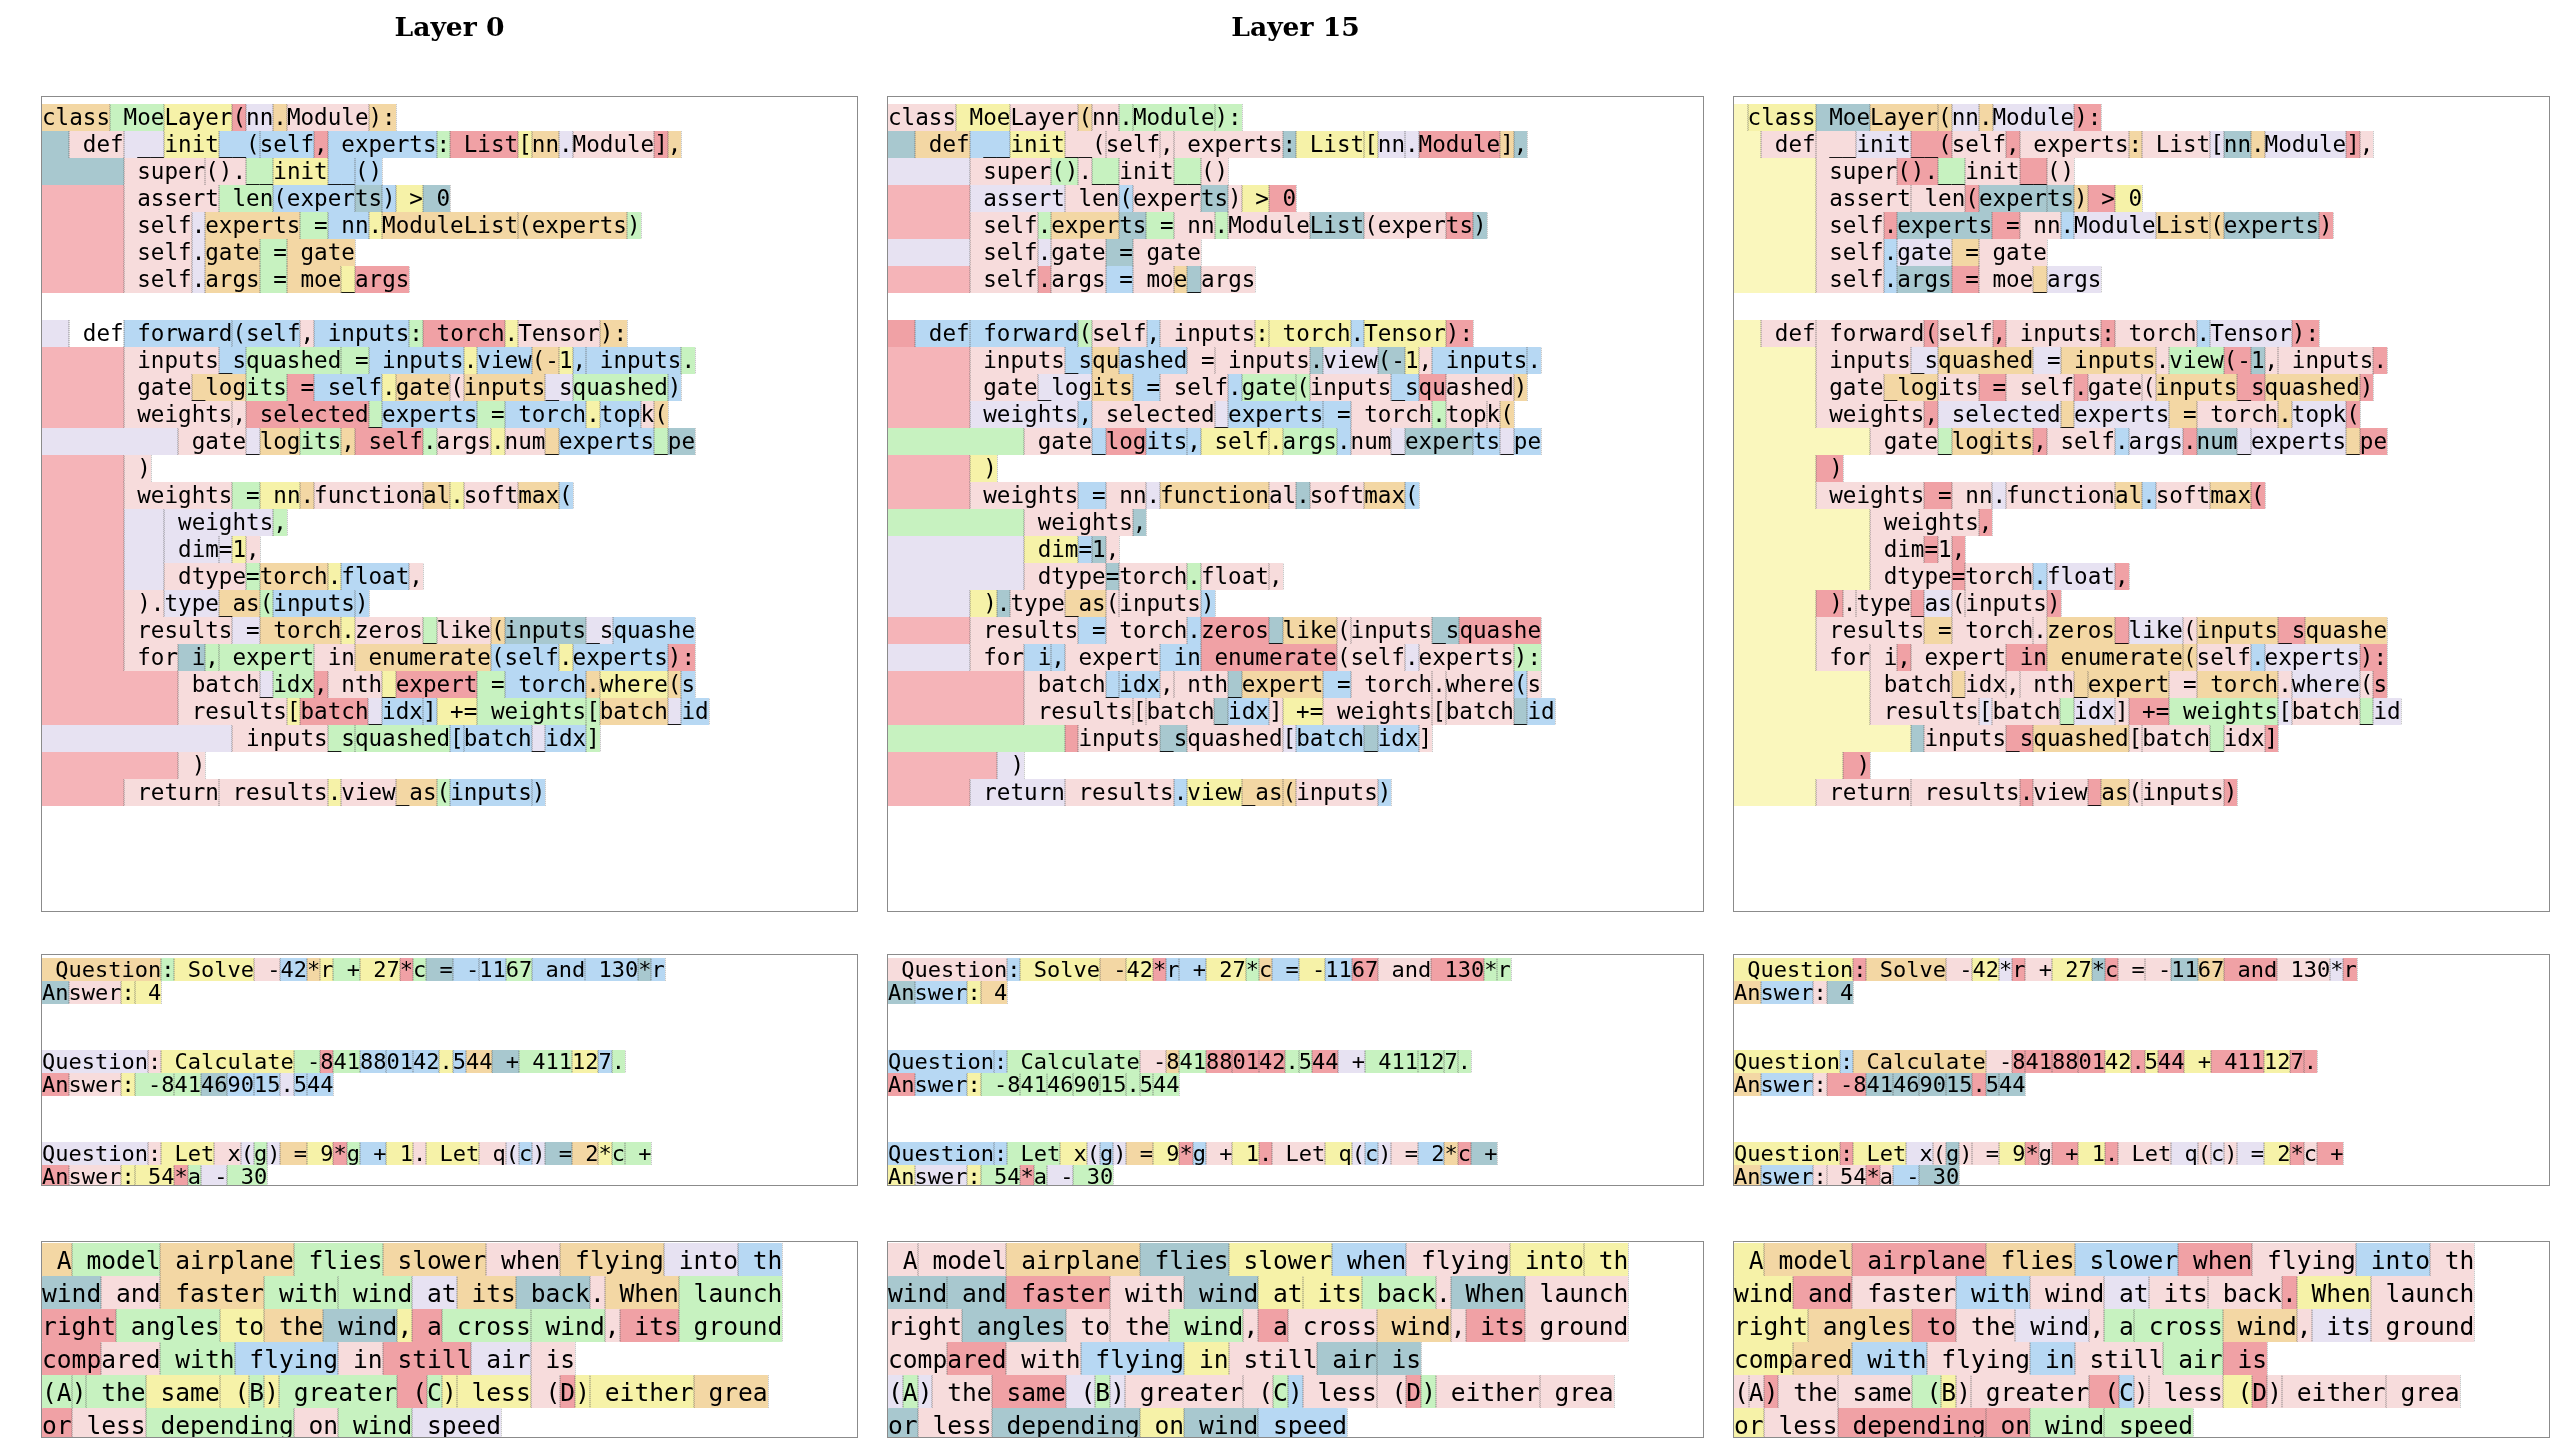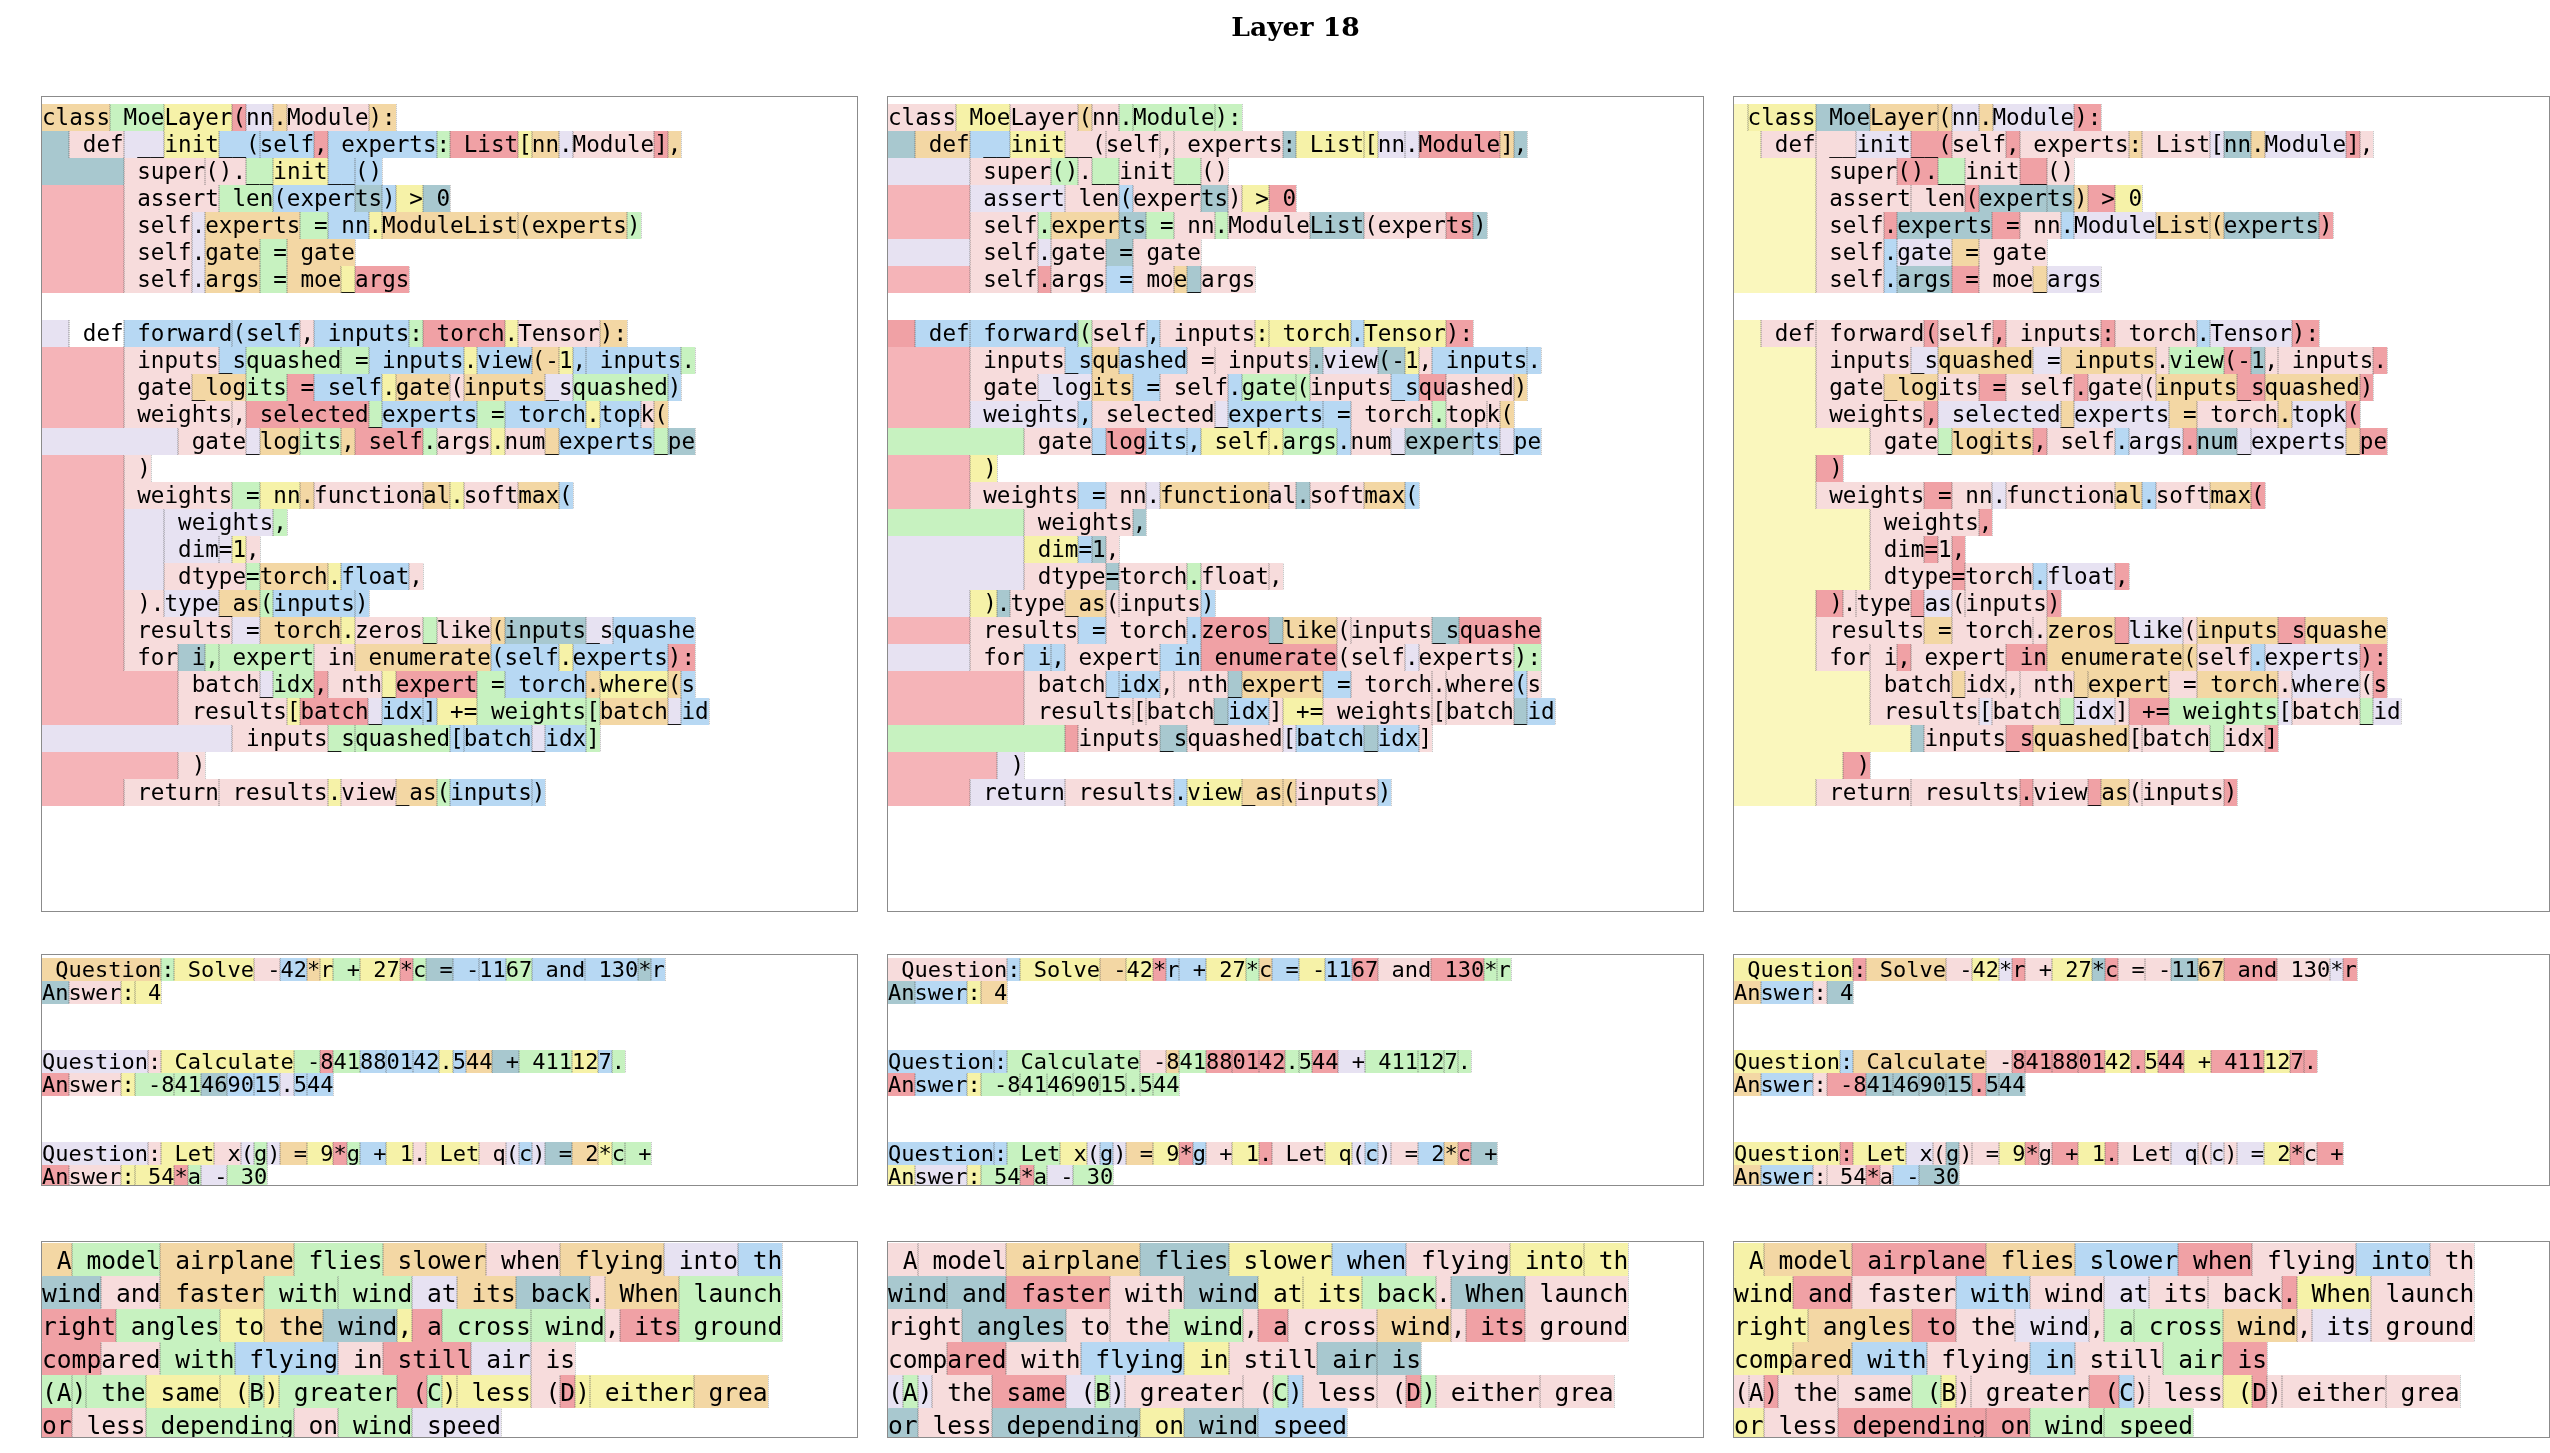--- a/index.html
+++ b/index.html
@@ -16,20 +16,21 @@
   .ln{white-space:pre;overflow:hidden;}
   .code .ln{line-height:27px;font-size:22.6px;height:27px;}
   .math .ln{line-height:23px;font-size:22px;height:23px;}
   .text .ln{line-height:33px;font-size:24.6px;height:33px;}
   .tk{outline:1.3px dotted rgba(100,100,100,0.45);outline-offset:-0.7px;padding:2.7px 0;border-radius:0.7px;}
 </style>
 </head>
 <body>
 
 <div class="col c0">
+  <div class="layer-title">Layer 0</div>
   <div class="panel code">
       <div class="ln"><span class="tk" style="background-color: rgb(243, 215, 164);">class</span><span class="tk" style="background-color: rgb(199, 242, 192);"> Moe</span><span class="tk" style="background-color: rgb(246, 242, 168);">Layer</span><span class="tk" style="background-color: rgb(240, 161, 165);">(</span><span class="tk" style="background-color: rgb(231, 226, 242);">nn</span><span class="tk" style="background-color: rgb(243, 215, 164);">.</span><span class="tk" style="background-color: rgb(247, 220, 220);">Module</span><span class="tk" style="background-color: rgb(243, 215, 164);">):</span></div>
       <div class="ln"><span class="tk" style="background-color: rgb(168, 200, 207);">  </span><span class="tk" style="background-color: rgb(247, 220, 220);"> def</span><span class="tk" style="background-color: rgb(231, 226, 242);"> __</span><span class="tk" style="background-color: rgb(246, 242, 168);">init</span><span class="tk" style="background-color: rgb(183, 216, 243);">__(</span><span class="tk" style="background-color: rgb(183, 216, 243);">self</span><span class="tk" style="background-color: rgb(240, 161, 165);">,</span><span class="tk" style="background-color: rgb(183, 216, 243);"> experts</span><span class="tk" style="background-color: rgb(199, 242, 192);">:</span><span class="tk" style="background-color: rgb(240, 161, 165);"> List</span><span class="tk" style="background-color: rgb(246, 242, 168);">[</span><span class="tk" style="background-color: rgb(243, 215, 164);">nn</span><span class="tk" style="background-color: rgb(231, 226, 242);">.</span><span class="tk" style="background-color: rgb(247, 220, 220);">Module</span><span class="tk" style="background-color: rgb(240, 161, 165);">]</span><span class="tk" style="background-color: rgb(243, 215, 164);">,</span></div>
       <div class="ln"><span class="tk" style="background-color: rgb(168, 200, 207);">      </span><span class="tk" style="background-color: rgb(247, 220, 220);"> super</span><span class="tk" style="background-color: rgb(247, 220, 220);">().</span><span class="tk" style="background-color: rgb(199, 242, 192);">__</span><span class="tk" style="background-color: rgb(246, 242, 168);">init</span><span class="tk" style="background-color: rgb(183, 216, 243);">__</span><span class="tk" style="background-color: rgb(183, 216, 243);">()</span></div>
       <div class="ln"><span class="tk" style="background-color: rgb(245, 180, 184);">      </span><span class="tk" style="background-color: rgb(247, 220, 220);"> assert</span><span class="tk" style="background-color: rgb(199, 242, 192);"> len</span><span class="tk" style="background-color: rgb(183, 216, 243);">(exper</span><span class="tk" style="background-color: rgb(168, 200, 207);">ts</span><span class="tk" style="background-color: rgb(183, 216, 243);">)</span><span class="tk" style="background-color: rgb(246, 242, 168);"> &gt;</span><span class="tk" style="background-color: rgb(168, 200, 207);"> 0</span></div>
       <div class="ln"><span class="tk" style="background-color: rgb(245, 180, 184);">      </span><span class="tk" style="background-color: rgb(247, 220, 220);"> self</span><span class="tk" style="background-color: rgb(231, 226, 242);">.</span><span class="tk" style="background-color: rgb(243, 215, 164);">experts</span><span class="tk" style="background-color: rgb(199, 242, 192);"> =</span><span class="tk" style="background-color: rgb(183, 216, 243);"> nn</span><span class="tk" style="background-color: rgb(246, 242, 168);">.</span><span class="tk" style="background-color: rgb(243, 215, 164);">ModuleList</span><span class="tk" style="background-color: rgb(243, 215, 164);">(experts</span><span class="tk" style="background-color: rgb(199, 242, 192);">)</span></div>
       <div class="ln"><span class="tk" style="background-color: rgb(245, 180, 184);">      </span><span class="tk" style="background-color: rgb(247, 220, 220);"> self</span><span class="tk" style="background-color: rgb(231, 226, 242);">.</span><span class="tk" style="background-color: rgb(243, 215, 164);">gate</span><span class="tk" style="background-color: rgb(199, 242, 192);"> =</span><span class="tk" style="background-color: rgb(243, 215, 164);"> gate</span></div>
       <div class="ln"><span class="tk" style="background-color: rgb(245, 180, 184);">      </span><span class="tk" style="background-color: rgb(247, 220, 220);"> self</span><span class="tk" style="background-color: rgb(231, 226, 242);">.</span><span class="tk" style="background-color: rgb(243, 215, 164);">args</span><span class="tk" style="background-color: rgb(199, 242, 192);"> =</span><span class="tk" style="background-color: rgb(243, 215, 164);"> moe</span><span class="tk" style="background-color: rgb(246, 242, 168);">_</span><span class="tk" style="background-color: rgb(240, 161, 165);">args</span></div>
       <div class="ln">&nbsp;</div>
       <div class="ln"><span class="tk" style="background-color: rgb(231, 226, 242);">  </span><span class="tk" style="background-color: rgb(255, 255, 255);"> def</span><span class="tk" style="background-color: rgb(183, 216, 243);"> forward</span><span class="tk" style="background-color: rgb(183, 216, 243);">(self</span><span class="tk" style="background-color: rgb(247, 220, 220);">,</span><span class="tk" style="background-color: rgb(183, 216, 243);"> inputs</span><span class="tk" style="background-color: rgb(199, 242, 192);">:</span><span class="tk" style="background-color: rgb(240, 161, 165);"> torch</span><span class="tk" style="background-color: rgb(246, 242, 168);">.</span><span class="tk" style="background-color: rgb(247, 220, 220);">Tensor</span><span class="tk" style="background-color: rgb(243, 215, 164);">):</span></div>
@@ -67,21 +68,21 @@
       <div class="ln"><span class="tk" style="background-color: rgb(243, 215, 164);"> A</span><span class="tk" style="background-color: rgb(199, 242, 192);"> model</span><span class="tk" style="background-color: rgb(243, 215, 164);"> airplane</span><span class="tk" style="background-color: rgb(199, 242, 192);"> flies</span><span class="tk" style="background-color: rgb(243, 215, 164);"> slower</span><span class="tk" style="background-color: rgb(247, 220, 220);"> when</span><span class="tk" style="background-color: rgb(243, 215, 164);"> flying</span><span class="tk" style="background-color: rgb(231, 226, 242);"> into</span><span class="tk" style="background-color: rgb(183, 216, 243);"> th</span></div>
       <div class="ln"><span class="tk" style="background-color: rgb(168, 200, 207);">wind</span><span class="tk" style="background-color: rgb(247, 220, 220);"> and</span><span class="tk" style="background-color: rgb(243, 215, 164);"> faster</span><span class="tk" style="background-color: rgb(199, 242, 192);"> with</span><span class="tk" style="background-color: rgb(199, 242, 192);"> wind</span><span class="tk" style="background-color: rgb(231, 226, 242);"> at</span><span class="tk" style="background-color: rgb(243, 215, 164);"> its</span><span class="tk" style="background-color: rgb(168, 200, 207);"> back</span><span class="tk" style="background-color: rgb(247, 220, 220);">.</span><span class="tk" style="background-color: rgb(243, 215, 164);"> When</span><span class="tk" style="background-color: rgb(199, 242, 192);"> launch</span></div>
       <div class="ln"><span class="tk" style="background-color: rgb(240, 161, 165);">right</span><span class="tk" style="background-color: rgb(199, 242, 192);"> angles</span><span class="tk" style="background-color: rgb(246, 242, 168);"> to</span><span class="tk" style="background-color: rgb(243, 215, 164);"> the</span><span class="tk" style="background-color: rgb(168, 200, 207);"> wind</span><span class="tk" style="background-color: rgb(246, 242, 168);">,</span><span class="tk" style="background-color: rgb(240, 161, 165);"> a</span><span class="tk" style="background-color: rgb(199, 242, 192);"> cross</span><span class="tk" style="background-color: rgb(199, 242, 192);"> wind</span><span class="tk" style="background-color: rgb(247, 220, 220);">,</span><span class="tk" style="background-color: rgb(240, 161, 165);"> its</span><span class="tk" style="background-color: rgb(199, 242, 192);"> ground</span></div>
       <div class="ln"><span class="tk" style="background-color: rgb(240, 161, 165);">comp</span><span class="tk" style="background-color: rgb(247, 220, 220);">ared</span><span class="tk" style="background-color: rgb(199, 242, 192);"> with</span><span class="tk" style="background-color: rgb(183, 216, 243);"> flying</span><span class="tk" style="background-color: rgb(247, 220, 220);"> in</span><span class="tk" style="background-color: rgb(240, 161, 165);"> still</span><span class="tk" style="background-color: rgb(231, 226, 242);"> air</span><span class="tk" style="background-color: rgb(247, 220, 220);"> is</span></div>
       <div class="ln"><span class="tk" style="background-color: rgb(199, 242, 192);">(A</span><span class="tk" style="background-color: rgb(199, 242, 192);">)</span><span class="tk" style="background-color: rgb(199, 242, 192);"> the</span><span class="tk" style="background-color: rgb(246, 242, 168);"> same</span><span class="tk" style="background-color: rgb(246, 242, 168);"> (</span><span class="tk" style="background-color: rgb(199, 242, 192);">B</span><span class="tk" style="background-color: rgb(246, 242, 168);">)</span><span class="tk" style="background-color: rgb(199, 242, 192);"> greater</span><span class="tk" style="background-color: rgb(240, 161, 165);"> (</span><span class="tk" style="background-color: rgb(199, 242, 192);">C</span><span class="tk" style="background-color: rgb(246, 242, 168);">)</span><span class="tk" style="background-color: rgb(246, 242, 168);"> less</span><span class="tk" style="background-color: rgb(247, 220, 220);"> (</span><span class="tk" style="background-color: rgb(240, 161, 165);">D</span><span class="tk" style="background-color: rgb(246, 242, 168);">)</span><span class="tk" style="background-color: rgb(246, 242, 168);"> either</span><span class="tk" style="background-color: rgb(243, 215, 164);"> grea</span></div>
       <div class="ln"><span class="tk" style="background-color: rgb(240, 161, 165);">or</span><span class="tk" style="background-color: rgb(247, 220, 220);"> less</span><span class="tk" style="background-color: rgb(199, 242, 192);"> depending</span><span class="tk" style="background-color: rgb(247, 220, 220);"> on</span><span class="tk" style="background-color: rgb(199, 242, 192);"> wind</span><span class="tk" style="background-color: rgb(231, 226, 242);"> speed</span></div>
     </div>
 </div>
 
 <div class="col c1">
-  <div class="layer-title">Layer 18</div>
+  <div class="layer-title">Layer 15</div>
   <div class="panel code">
       <div class="ln"><span class="tk" style="background-color: rgb(247, 220, 220);">class</span><span class="tk" style="background-color: rgb(246, 242, 168);"> Moe</span><span class="tk" style="background-color: rgb(247, 220, 220);">Layer</span><span class="tk" style="background-color: rgb(243, 215, 164);">(</span><span class="tk" style="background-color: rgb(247, 220, 220);">nn</span><span class="tk" style="background-color: rgb(199, 242, 192);">.</span><span class="tk" style="background-color: rgb(199, 242, 192);">Module</span><span class="tk" style="background-color: rgb(199, 242, 192);">):</span></div>
       <div class="ln"><span class="tk" style="background-color: rgb(168, 200, 207);">  </span><span class="tk" style="background-color: rgb(243, 215, 164);"> def</span><span class="tk" style="background-color: rgb(183, 216, 243);"> __</span><span class="tk" style="background-color: rgb(246, 242, 168);">init</span><span class="tk" style="background-color: rgb(247, 220, 220);">__(</span><span class="tk" style="background-color: rgb(247, 220, 220);">self</span><span class="tk" style="background-color: rgb(247, 220, 220);">,</span><span class="tk" style="background-color: rgb(247, 220, 220);"> experts</span><span class="tk" style="background-color: rgb(168, 200, 207);">:</span><span class="tk" style="background-color: rgb(246, 242, 168);"> List</span><span class="tk" style="background-color: rgb(246, 242, 168);">[</span><span class="tk" style="background-color: rgb(231, 226, 242);">nn</span><span class="tk" style="background-color: rgb(231, 226, 242);">.</span><span class="tk" style="background-color: rgb(240, 161, 165);">Module</span><span class="tk" style="background-color: rgb(243, 215, 164);">]</span><span class="tk" style="background-color: rgb(168, 200, 207);">,</span></div>
       <div class="ln"><span class="tk" style="background-color: rgb(231, 226, 242);">      </span><span class="tk" style="background-color: rgb(247, 220, 220);"> super</span><span class="tk" style="background-color: rgb(199, 242, 192);">()</span><span class="tk" style="background-color: rgb(247, 220, 220);">.</span><span class="tk" style="background-color: rgb(199, 242, 192);">__</span><span class="tk" style="background-color: rgb(247, 220, 220);">init</span><span class="tk" style="background-color: rgb(199, 242, 192);">__</span><span class="tk" style="background-color: rgb(247, 220, 220);">()</span></div>
       <div class="ln"><span class="tk" style="background-color: rgb(245, 180, 184);">      </span><span class="tk" style="background-color: rgb(231, 226, 242);"> assert</span><span class="tk" style="background-color: rgb(247, 220, 220);"> len</span><span class="tk" style="background-color: rgb(183, 216, 243);">(</span><span class="tk" style="background-color: rgb(247, 220, 220);">exper</span><span class="tk" style="background-color: rgb(168, 200, 207);">ts</span><span class="tk" style="background-color: rgb(247, 220, 220);">)</span><span class="tk" style="background-color: rgb(246, 242, 168);"> &gt;</span><span class="tk" style="background-color: rgb(240, 161, 165);"> 0</span></div>
       <div class="ln"><span class="tk" style="background-color: rgb(245, 180, 184);">      </span><span class="tk" style="background-color: rgb(247, 220, 220);"> self</span><span class="tk" style="background-color: rgb(199, 242, 192);">.</span><span class="tk" style="background-color: rgb(243, 215, 164);">exper</span><span class="tk" style="background-color: rgb(168, 200, 207);">ts</span><span class="tk" style="background-color: rgb(199, 242, 192);"> =</span><span class="tk" style="background-color: rgb(247, 220, 220);"> nn</span><span class="tk" style="background-color: rgb(199, 242, 192);">.</span><span class="tk" style="background-color: rgb(247, 220, 220);">Module</span><span class="tk" style="background-color: rgb(168, 200, 207);">List</span><span class="tk" style="background-color: rgb(247, 220, 220);">(exper</span><span class="tk" style="background-color: rgb(240, 161, 165);">ts</span><span class="tk" style="background-color: rgb(168, 200, 207);">)</span></div>
       <div class="ln"><span class="tk" style="background-color: rgb(231, 226, 242);">      </span><span class="tk" style="background-color: rgb(247, 220, 220);"> self</span><span class="tk" style="background-color: rgb(231, 226, 242);">.</span><span class="tk" style="background-color: rgb(247, 220, 220);">gate</span><span class="tk" style="background-color: rgb(168, 200, 207);"> =</span><span class="tk" style="background-color: rgb(247, 220, 220);"> gate</span></div>
       <div class="ln"><span class="tk" style="background-color: rgb(245, 180, 184);">      </span><span class="tk" style="background-color: rgb(247, 220, 220);"> self</span><span class="tk" style="background-color: rgb(240, 161, 165);">.</span><span class="tk" style="background-color: rgb(247, 220, 220);">args</span><span class="tk" style="background-color: rgb(183, 216, 243);"> =</span><span class="tk" style="background-color: rgb(247, 220, 220);"> mo</span><span class="tk" style="background-color: rgb(243, 215, 164);">e</span><span class="tk" style="background-color: rgb(168, 200, 207);">_</span><span class="tk" style="background-color: rgb(247, 220, 220);">args</span></div>
       <div class="ln">&nbsp;</div>
       <div class="ln"><span class="tk" style="background-color: rgb(240, 161, 165);">  </span><span class="tk" style="background-color: rgb(183, 216, 243);"> def</span><span class="tk" style="background-color: rgb(183, 216, 243);"> forward</span><span class="tk" style="background-color: rgb(199, 242, 192);">(</span><span class="tk" style="background-color: rgb(247, 220, 220);">self</span><span class="tk" style="background-color: rgb(183, 216, 243);">,</span><span class="tk" style="background-color: rgb(247, 220, 220);"> inputs</span><span class="tk" style="background-color: rgb(246, 242, 168);">:</span><span class="tk" style="background-color: rgb(246, 242, 168);"> torch</span><span class="tk" style="background-color: rgb(183, 216, 243);">.</span><span class="tk" style="background-color: rgb(246, 242, 168);">Tensor</span><span class="tk" style="background-color: rgb(240, 161, 165);">):</span></div>

